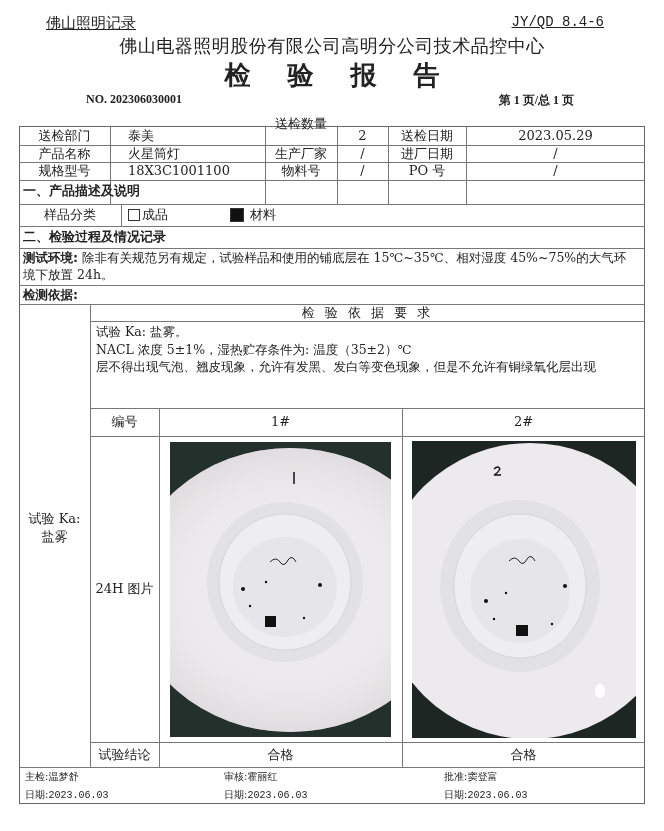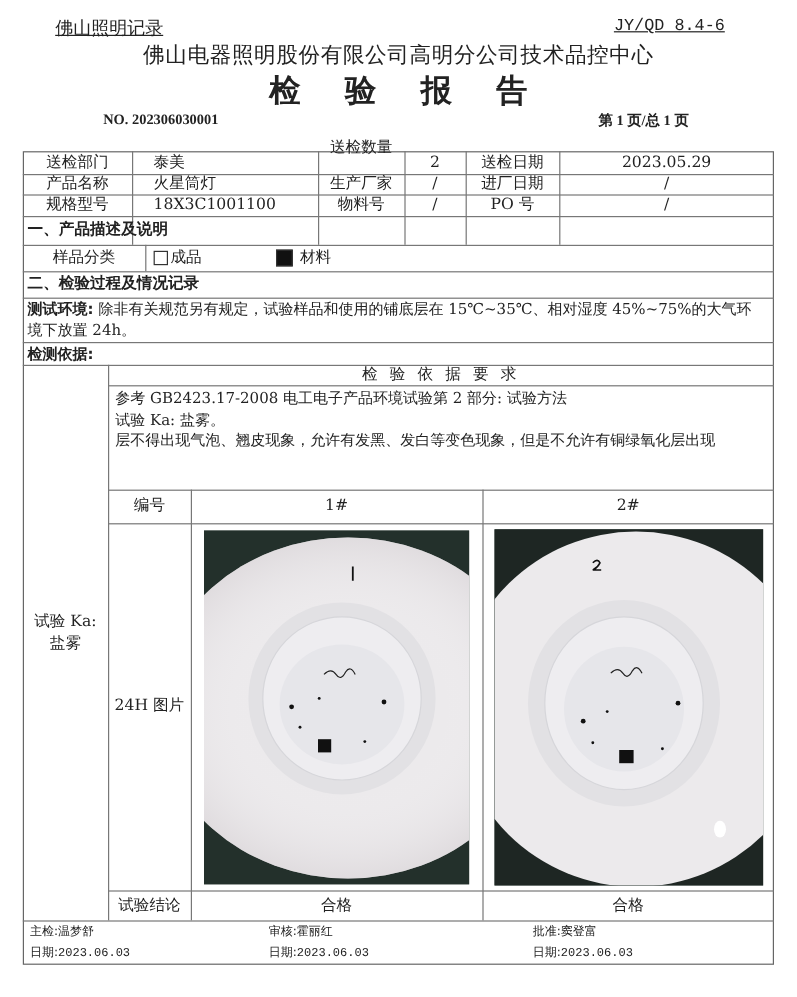--- a/index.html
+++ b/index.html
@@ -113,22 +113,22 @@
 </div>
 
 <div class="abs" style="left:19px;width:71px;top:510px;text-align:center;font-size:13px;line-height:18px;">
   <div>试验 Ka:</div>
   <div>盐雾</div>
 </div>
 
 <div class="cell center" style="left:90px;width:555px;top:304px;height:17px;letter-spacing:3px;">检 验 依 据 要 求</div>
 
 <div class="req-lines">
-  <div>参考 GB2423.17-2008 电工电子产品环境试验第 2 部分: 试验方法</div>
   <div>试验 Ka: 盐雾。</div>
+  <div>NACL 浓度 5±1%，湿热贮存条件为: 温度（35±2）℃</div>
   <div>层不得出现气泡、翘皮现象，允许有发黑、发白等变色现象，但是不允许有铜绿氧化层出现</div>
 </div>
 
 <div class="cell center" style="left:90px;width:69px;top:408px;height:28px;">编号</div>
 <div class="cell center" style="left:159px;width:243px;top:408px;height:28px;">1#</div>
 <div class="cell center" style="left:402px;width:243px;top:408px;height:28px;">2#</div>
 
 <div class="cell center" style="left:90px;width:69px;top:436px;height:306px;">24H 图片</div>
 
 <div class="photo" style="left:170px;top:442px;width:221px;height:295px;">

